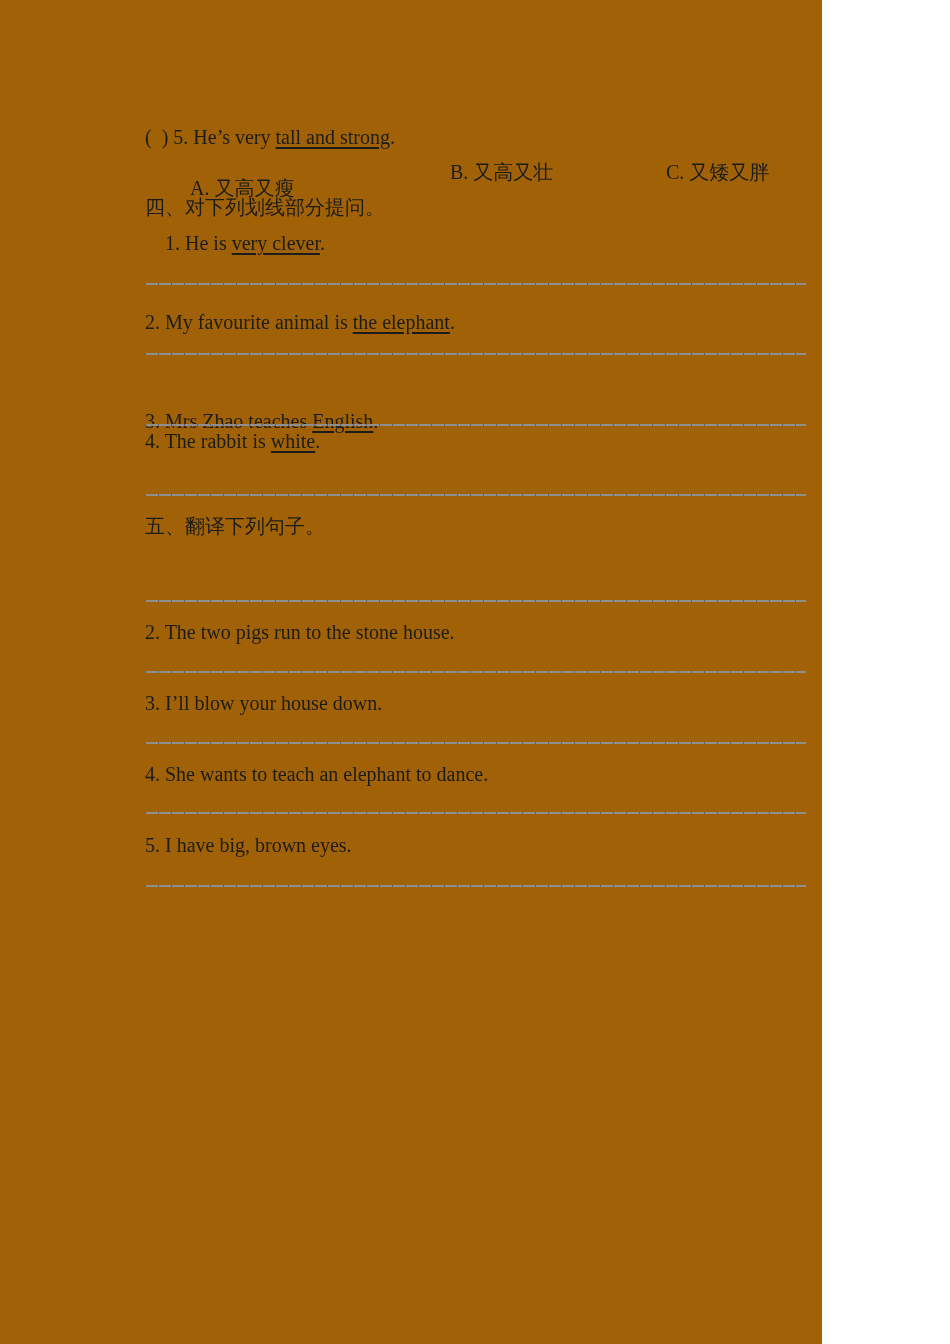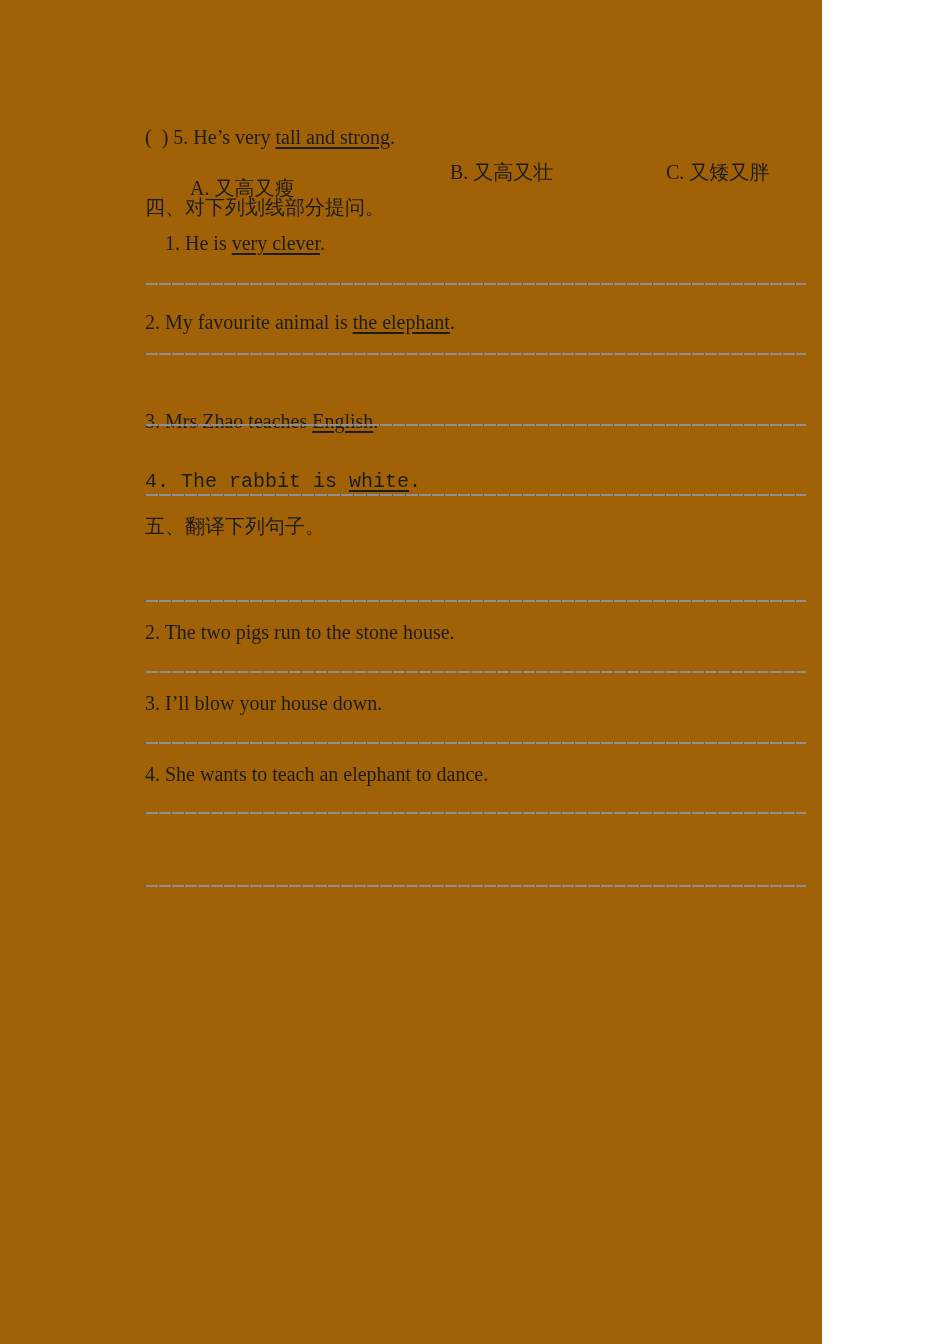--- a/index.html
+++ b/index.html
@@ -46,21 +46,21 @@
       #5f5f5f 0px, #5f5f5f 1px,
       #8f8f8f 1px, #8f8f8f 13px);
   }
   
   .r-q5   { top: 126px; }
   .r-opts { top: 161px; }
   .r-sec4 { top: 196px; }
   .r-s4q1 { top: 232px; margin-left: 20px; }
   .r-s4q2 { top: 311px; }
   .r-s4q3 { top: 374px; margin-top: 36px; }
-  .r-s4q4 { top: 471px; font-family: Liberation Mono, monospace; }
+  .r-s4q4 { top: 430px; }
   .r-sec5 { top: 515px; }
   .r-s5t1 { top: 550px; }
   .r-s5t2 { top: 621px; }
   .r-s5t3 { top: 692px; }
   .r-s5t4 { top: 763px; }
   .r-s5t5 { top: 834px; }
   .l-1 { top: 283px; }
   .l-2 { top: 353px; }
   .l-3 { top: 424px; }
   .l-4 { top: 494px; }
@@ -103,15 +103,16 @@
 
   <div class="row r-s5t2">2. The two pigs run to the stone house.</div>
   <div class="answer-line l-6"></div>
 
   <div class="row r-s5t3">3. I’ll blow your house down.</div>
   <div class="answer-line l-7"></div>
 
   <div class="row r-s5t4">4. She wants to teach an elephant to dance.</div>
   <div class="answer-line l-8"></div>
 
+  <div class="row r-s5t5">5. I have big, brown eyes.</div>
   <div class="answer-line l-9"></div>
 
 </div>
 
 </body></html>

